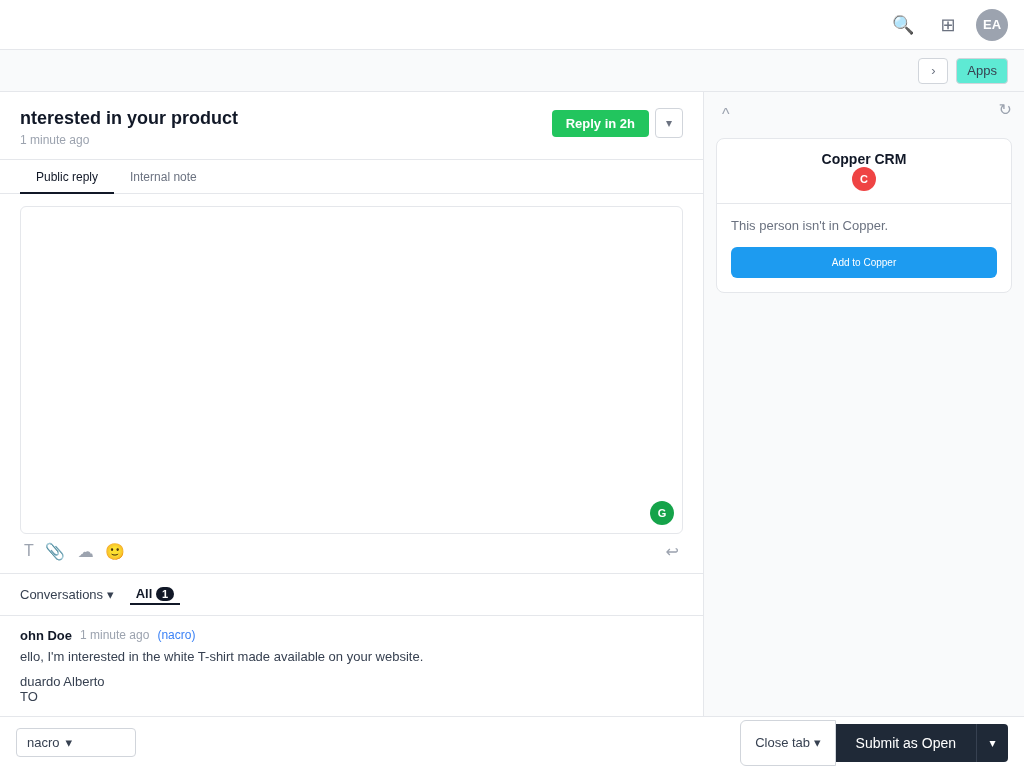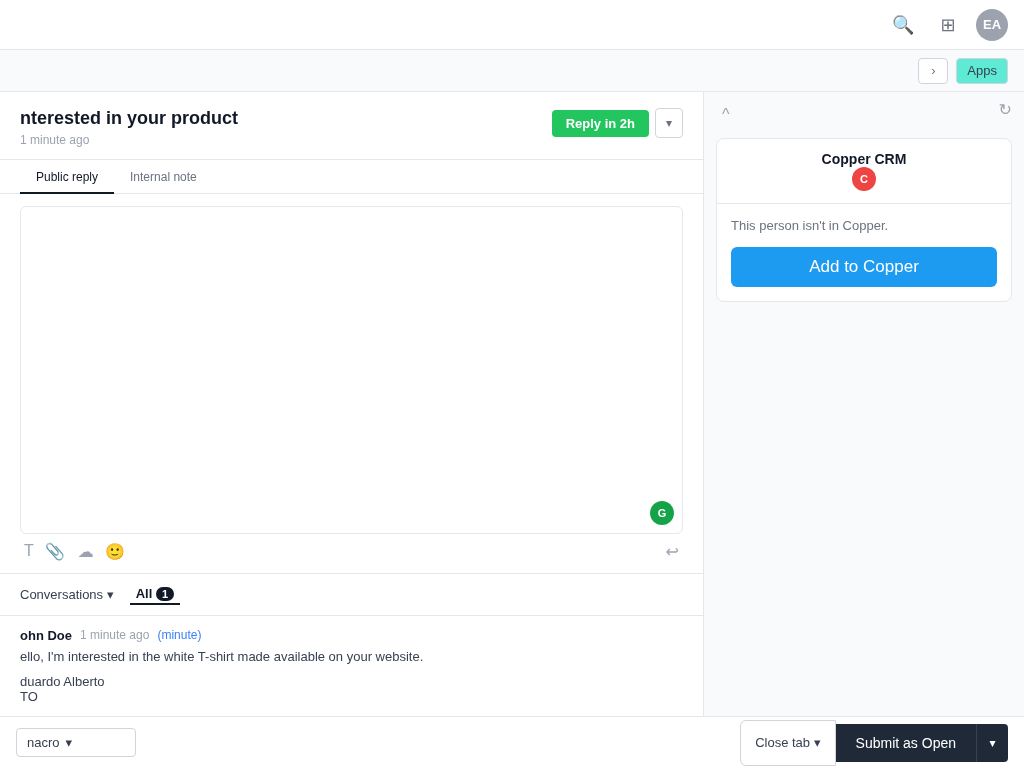--- a/index.html
+++ b/index.html
@@ -301,21 +301,21 @@
       color: #6b7280;
       margin-bottom: 14px;
     }
     .add-to-copper-btn {
       width: 100%;
       background: #1d9bf0;
       color: #fff;
       border: none;
       border-radius: 6px;
       padding: 10px;
-      font-size: 17px;
+      font-size: 10px;
       font-weight: 500;
       cursor: pointer;
     }
 
     
     .collapse-btn {
       display: flex;
       align-items: center;
       justify-content: center;
       padding: 6px;
@@ -460,21 +460,21 @@
             <span>All</span>
             <span class="badge">1</span>
           </div>
         </div>
       </div>
 
       <div class="conv-item">
         <div class="conv-meta">
           <span class="conv-sender">ohn Doe</span>
           <span class="conv-time">1 minute ago</span>
-          <span class="conv-assign">(minute)</span>
+          <span class="conv-assign">(nacro)</span>
         </div>
         <div class="conv-message">ello, I'm interested in the white T-shirt made available on your website.</div>
         <div class="conv-signature">
           <div>duardo Alberto</div>
           <div>TO</div>
         </div>
       </div>
     </div>
 
   </div>

